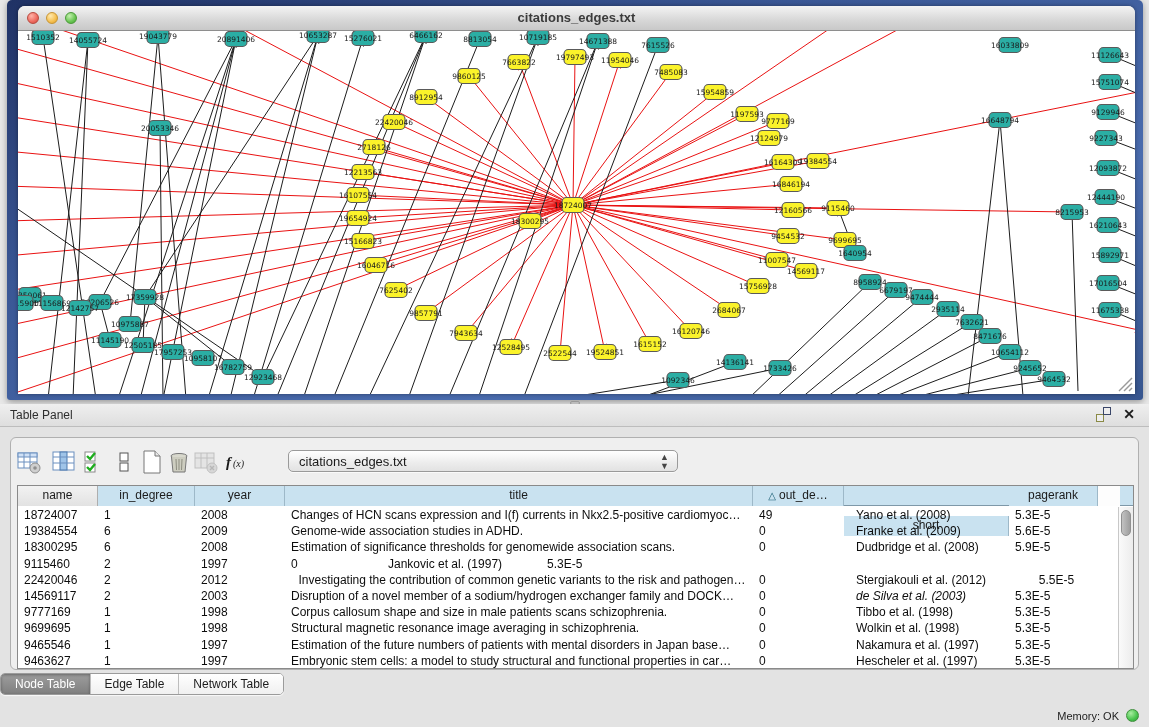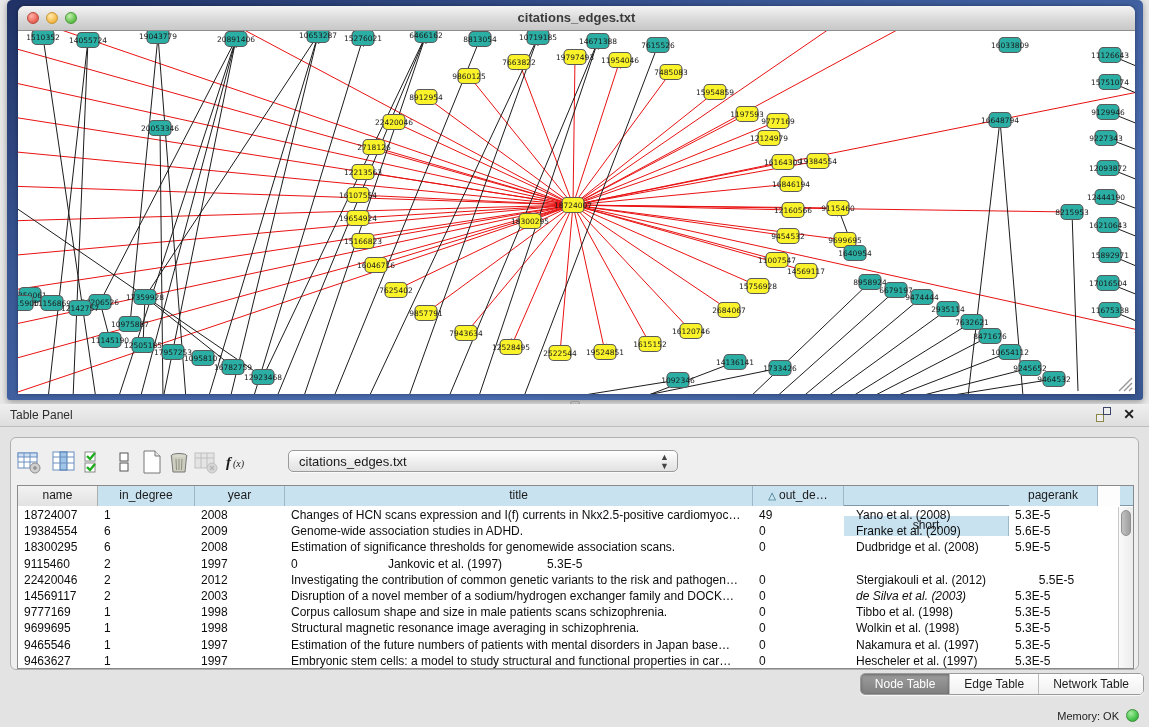--- a/index.html
+++ b/index.html
@@ -65,21 +65,21 @@
   .g-rows { position:absolute; left:0; top:21px; right:15px; bottom:0; overflow:hidden; }
   .g-row { display:flex; height:16.2px; line-height:16.2px; color:#0d0d0d; white-space:nowrap; }
   .g-row .c { overflow:hidden; text-overflow:clip; padding-left:6px; }
   .g-row .c.short-col { padding-left:12px; }
   .vscroll { position:absolute; right:0; top:21px; bottom:0; width:15px;
     background:linear-gradient(90deg,#fafafa,#ececec); border-left:1px solid #c8c8c8; }
   .vscroll .thumb { position:absolute; left:2px; top:3px; width:10px; height:26px;
     border-radius:5px; background:linear-gradient(90deg,#c2c2c2,#9e9e9e); border:1px solid #909090; }
 
   
-  .seg { position:absolute; left:0; right:5px; top:673px; display:flex; justify-content:flex-end; }
+  .seg { position:absolute; left:0; right:5px; top:673px; display:flex; justify-content:flex-start; }
   .seg-inner { display:flex; border:1px solid #9b9b9b; border-radius:5px; overflow:hidden;
     box-shadow:0 1px 1px rgba(255,255,255,.8); background:#fff; }
   .seg button { height:20px; font-size:12px; font-family:inherit; border:none; background:linear-gradient(#ffffff,#f0f0f0);
     color:#1c1c1c; padding:0 14px; border-right:1px solid #bdbdbd; }
   .seg button:last-child { border-right:none; }
   .seg button.sel { background:linear-gradient(#9d9d9d,#7f7f7f); color:#fff;
     box-shadow:inset 0 1px 3px rgba(0,0,0,.35); }
 
   
   .statusbar { position:absolute; right:10px; bottom:5px; display:flex; align-items:center; gap:7px; }
@@ -720,21 +720,21 @@
         <div class="c" style="width: 97px;">2</div>
         <div class="c" style="width: 90px;">1997</div>
         <div class="c" style="width: 91px;">0</div>
         <div class="c short-col" style="width: 165px;">Jankovic et al. (1997)</div>
         <div class="c" style="width: 89px;">5.3E-5</div>
       </div>
       <div class="g-row">
         <div class="c" style="width: 80px;">22420046</div>
         <div class="c" style="width: 97px;">2</div>
         <div class="c" style="width: 90px;">2012</div>
-        <div class="c" style="width: 468px;">Investigating the contribution of common genetic variants to the risk and pathogen…</div>
+        <div class="c" style="width: 468px; text-align: center;">Investigating the contribution of common genetic variants to the risk and pathogen…</div>
         <div class="c" style="width: 91px;">0</div>
         <div class="c short-col" style="width: 165px;">Stergiakouli et al. (2012)</div>
         <div class="c" style="width: 89px; text-align: center;">5.5E-5</div>
       </div>
       <div class="g-row">
         <div class="c" style="width: 80px;">14569117</div>
         <div class="c" style="width: 97px;">2</div>
         <div class="c" style="width: 90px;">2003</div>
         <div class="c" style="width: 468px;">Disruption of a novel member of a sodium/hydrogen exchanger family and DOCK…</div>
         <div class="c" style="width: 91px;">0</div>

